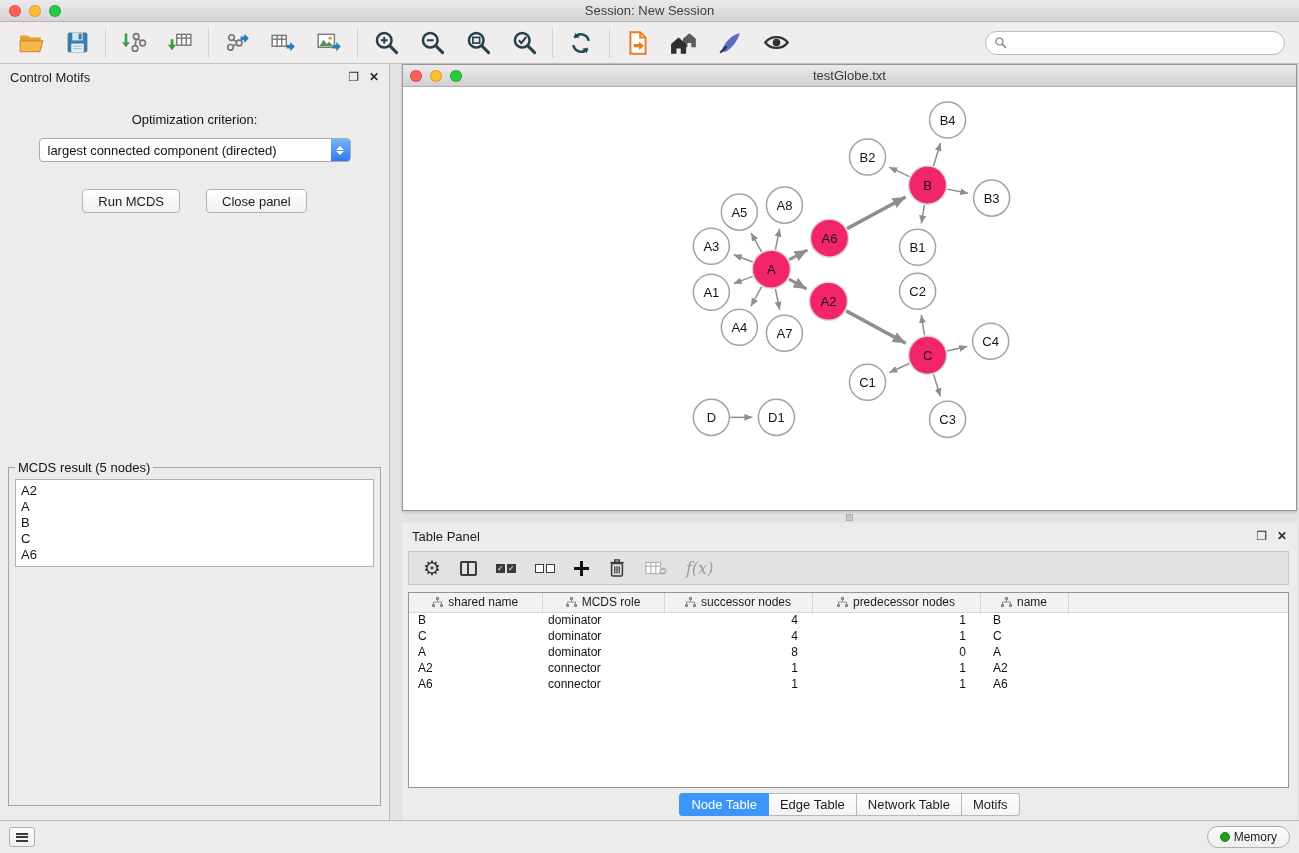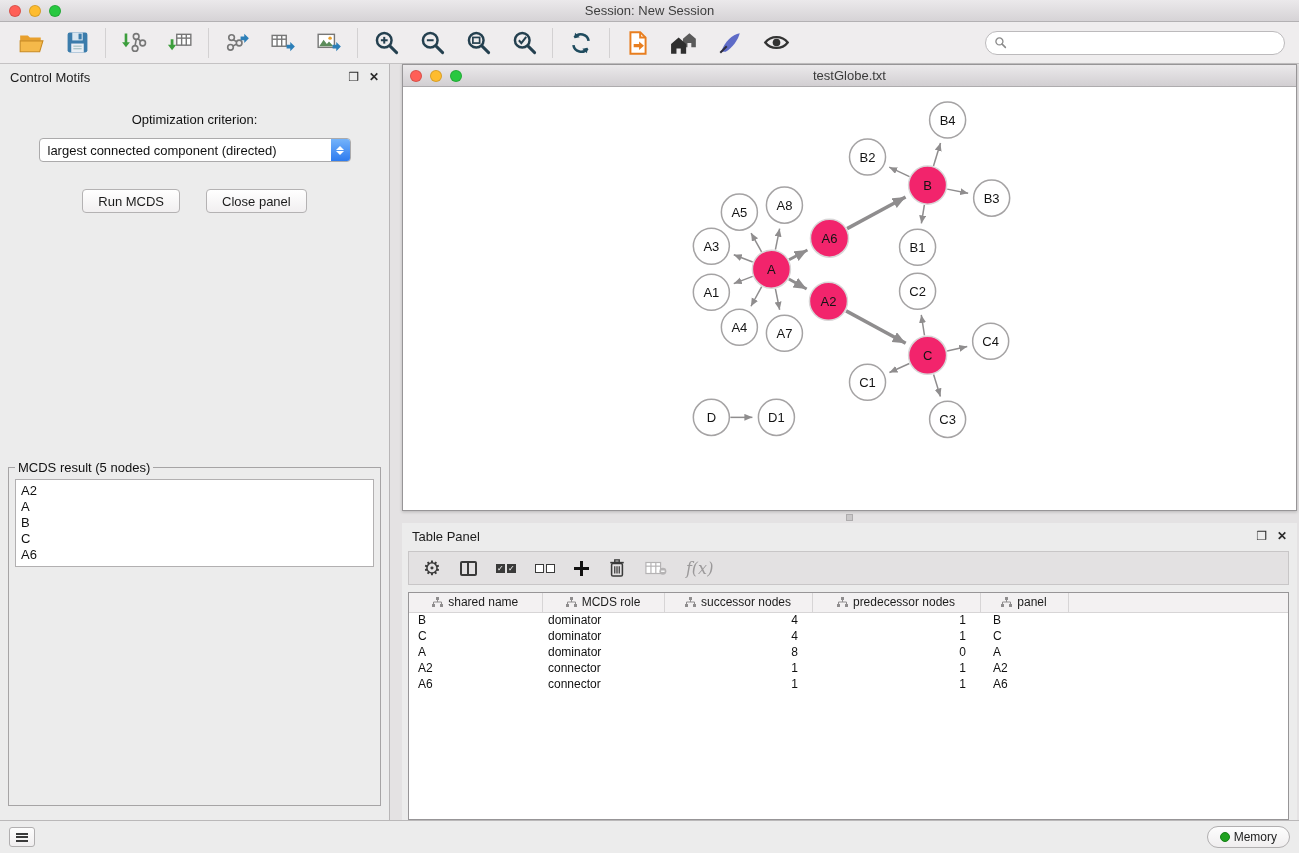--- a/index.html
+++ b/index.html
@@ -503,21 +503,21 @@
                     </div>
                   </th>
                   <th>
                     <div class="th-inner">
                       <svg width="11" height="10" viewBox="0 0 11 10" style="flex:0 0 auto">
                         <rect x="4" y="0" width="3" height="3" fill="#8f8d8e"></rect>
                         <rect x="0" y="7" width="3" height="3" fill="#8f8d8e"></rect>
                         <rect x="8" y="7" width="3" height="3" fill="#8f8d8e"></rect>
                         <path d="M5.5 3v2M1.5 7V5h8v2" stroke="#8f8d8e" fill="none"></path>
                       </svg>
-                      <span>panel</span>
+                      <span>name</span>
                     </div>
                   </th>
                   <th></th>
                 </tr>
               </thead>
             <tbody id="table-body">
                 <tr>
                   <td class="c0">B</td>
                   <td class="c1">dominator</td>
                   <td class="c2 num">4</td>
@@ -553,20 +553,26 @@
                   <td class="c0">A6</td>
                   <td class="c1">connector</td>
                   <td class="c2 num">1</td>
                   <td class="c3 num">1</td>
                   <td class="c4">A6</td>
                   <td></td>
                 </tr>
               </tbody>
           </table>
         </div>
+        <div class="table-tabs" id="table-tabs">
+            <button class="t-tab active">Node Table</button>
+            <button class="t-tab">Edge Table</button>
+            <button class="t-tab">Network Table</button>
+            <button class="t-tab">Motifs</button>
+          </div>
       </div>
     </div>
   </div>
 
   <div class="status-bar">
     <div class="list-btn">
         <div class="list-ic"></div>
       </div>
     <div class="memory-btn">
       <span class="mem-dot"></span>

